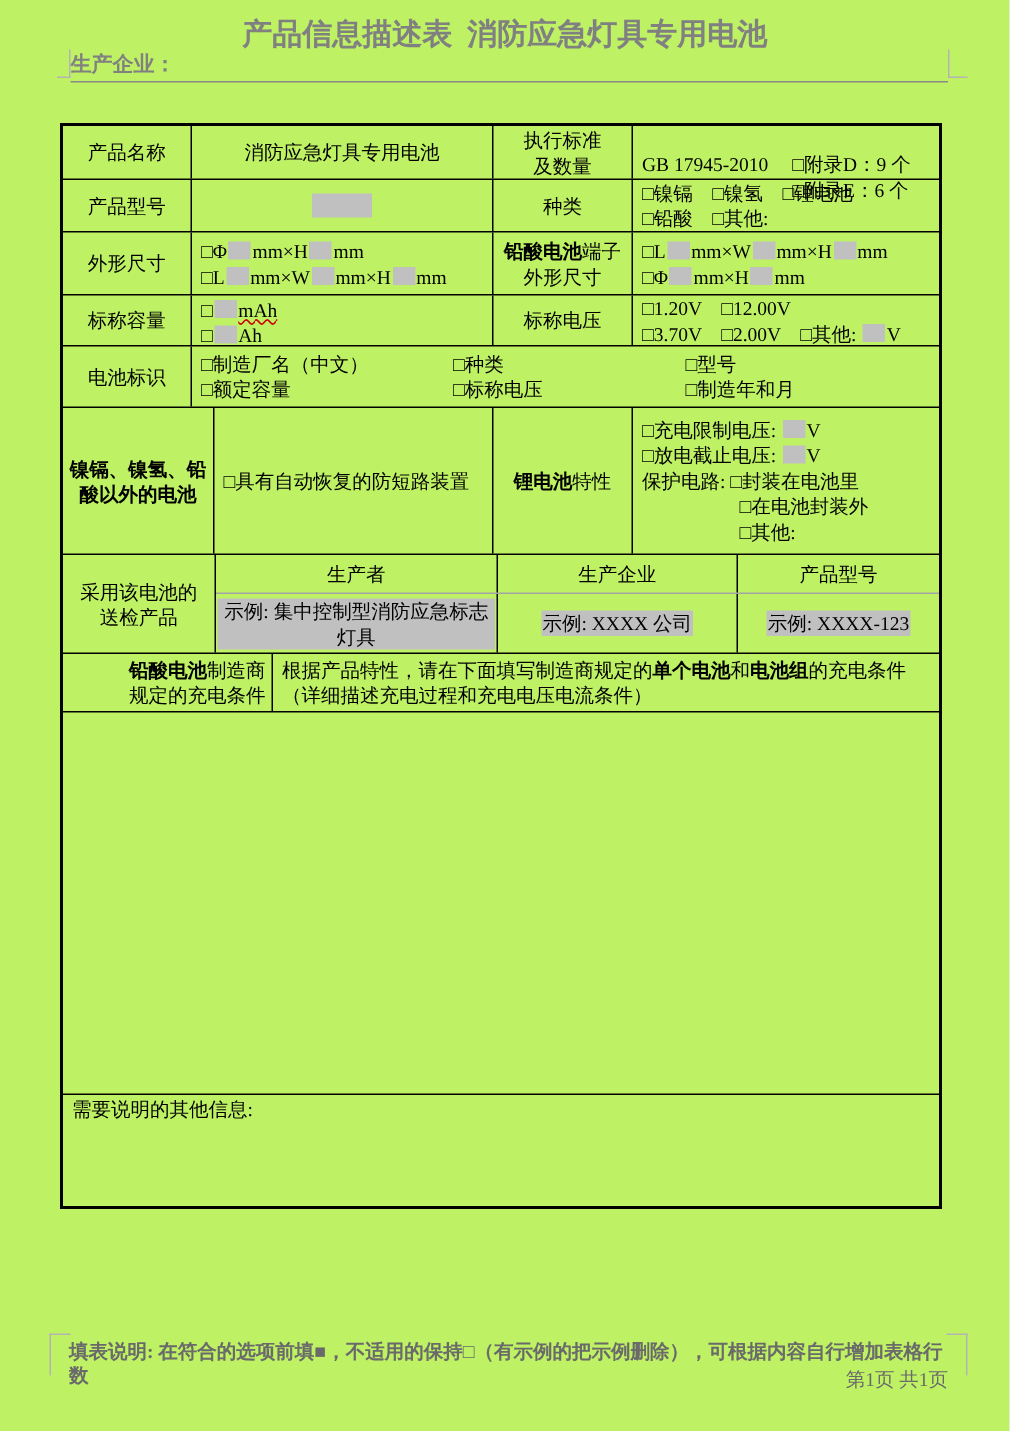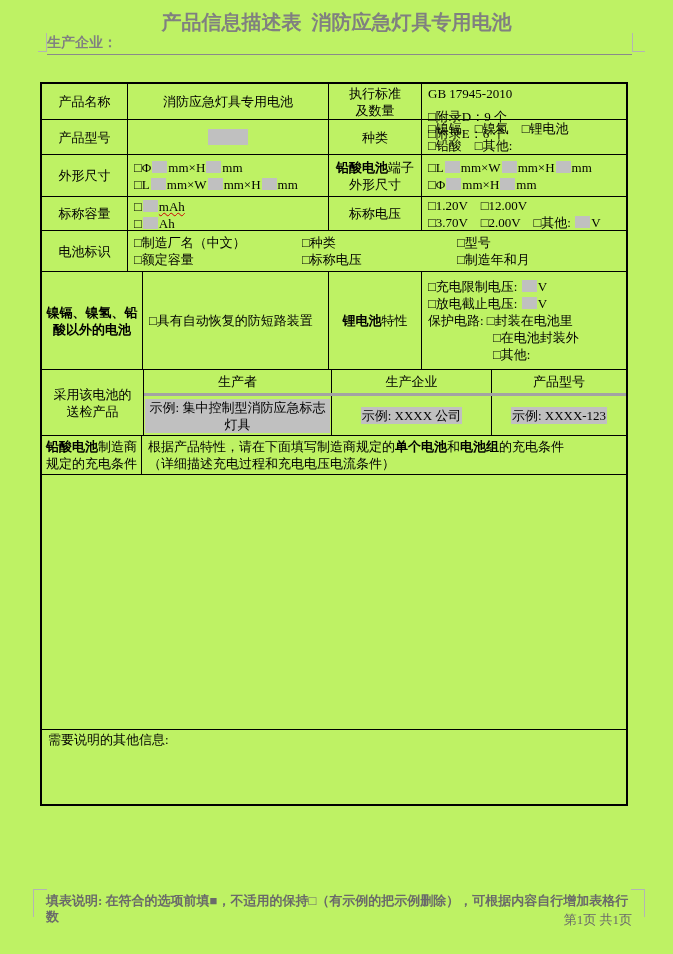--- a/index.html
+++ b/index.html
@@ -59,21 +59,21 @@
 
   <div class="tbl">
 
     <div class="row" style="height:36px;">
       <div class="c" style="width:86px;">产品名称</div>
       <div class="c" style="width:201px;">消防应急灯具专用电池</div>
       <div class="c" style="width:93px;">
         <span class="ln">执行标准</span>
         <span class="ln">及数量</span>
       </div>
-      <div class="c cL last" style="flex-direction:column;justify-content:flex-start;gap:6px;">
+      <div class="c cL last" style="flex-direction:row;justify-content:flex-start;gap:16px;margin-top:16px;">
         <span>GB 17945-2010</span>
         <span style="display:flex;flex-direction:column;">
           <span class="ln">□附录D：9 个</span>
           <span class="ln">□附录E：6 个</span>
         </span>
       </div>
     </div>
 
     <div class="row" style="height:35px;">
       <div class="c" style="width:86px;">产品型号</div>
@@ -152,41 +152,41 @@
         <span class="ln indent">□其他:</span>
       </div>
     </div>
 
     <div class="row" style="height:66px;">
       <div class="c" style="width:102px;">
         <span class="ln">采用该电池的</span>
         <span class="ln">送检产品</span>
       </div>
       <div class="last" style="display:flex;flex-direction:column;">
-        <div style="display:flex;height:26px;border-bottom:3px solid #a3a3a3;box-sizing:border-box;">
+        <div style="display:flex;height:26px;border-bottom:1px solid #a3a3a3;box-sizing:border-box;">
           <div class="c" style="width:188px;">生产者</div>
           <div class="c" style="width:160px;">生产企业</div>
           <div class="c last">产品型号</div>
         </div>
         <div style="display:flex;flex:1;justify-content:flex-end;">
           <div class="c" style="width:188px;padding:0 1px;">
               <span class="hl">示例: 集中控制型消防应急标志灯具</span>
             </div>
           <div class="c" style="width:160px;">
               <span class="hl">示例: XXXX 公司</span>
             </div>
           <div class="c last">
               <span class="hl">示例: XXXX-123</span>
             </div>
         </div>
       </div>
     </div>
 
     <div class="row" style="height:39px;">
-      <div class="c cL" style="width:100px;padding-left:4px;">
+      <div class="c cL" style="width:100px;padding-left:4px;margin-left:40px;">
         <span class="ln"><span class="b">铅酸电池</span><span>制造商</span></span>
         <span class="ln">规定的充电条件</span>
       </div>
       <div class="c cL last">
         <span class="ln"><span>根据产品特性，请在下面填写制造商规定的</span><span class="b">单个电池</span><span>和</span><span class="b">电池组</span><span>的充电条件</span></span>
         <span class="ln">（详细描述充电过程和充电电压电流条件）</span>
       </div>
     </div>
 
     <div class="row" style="height:255px;">

